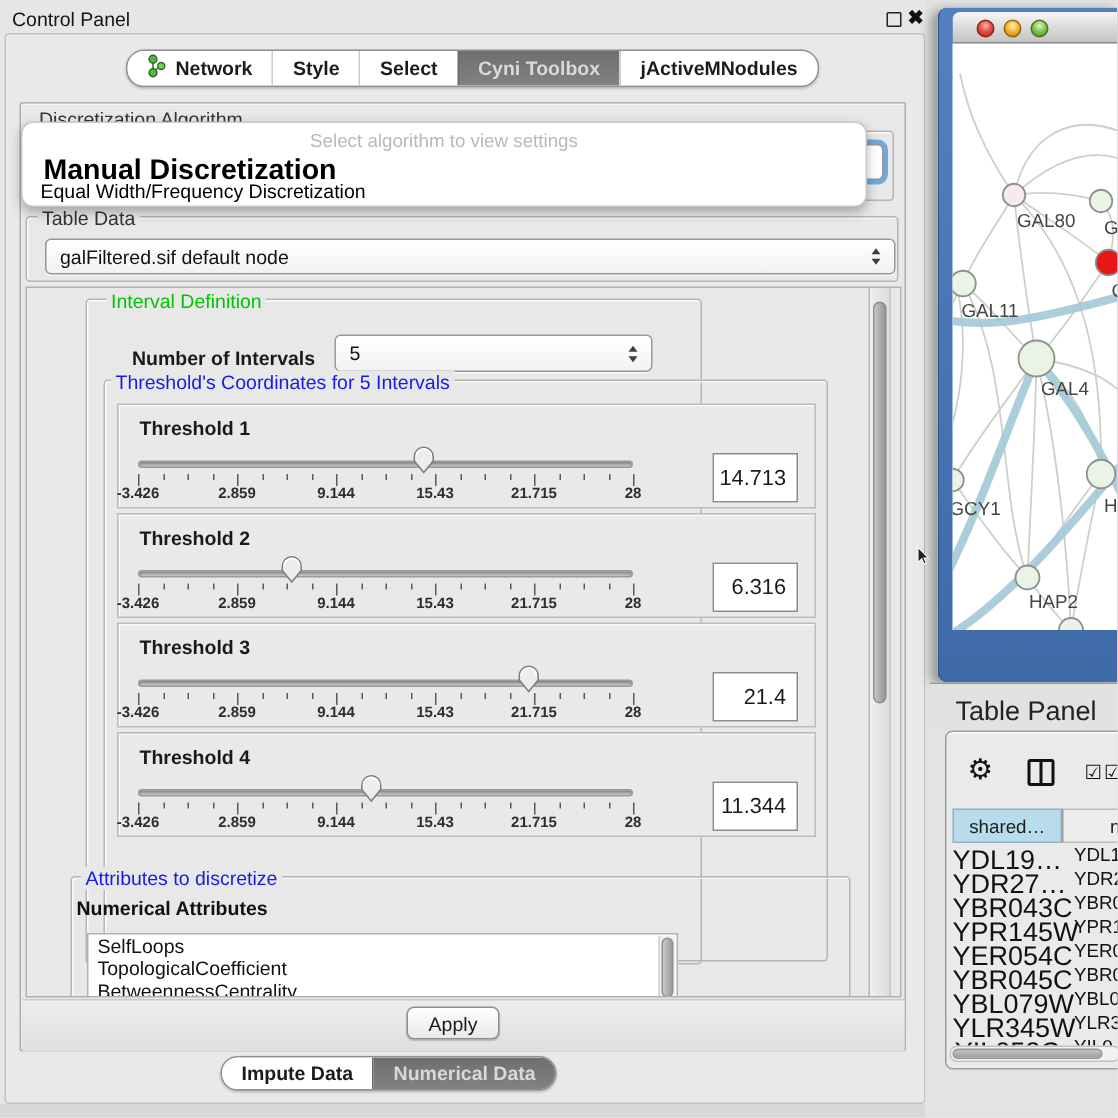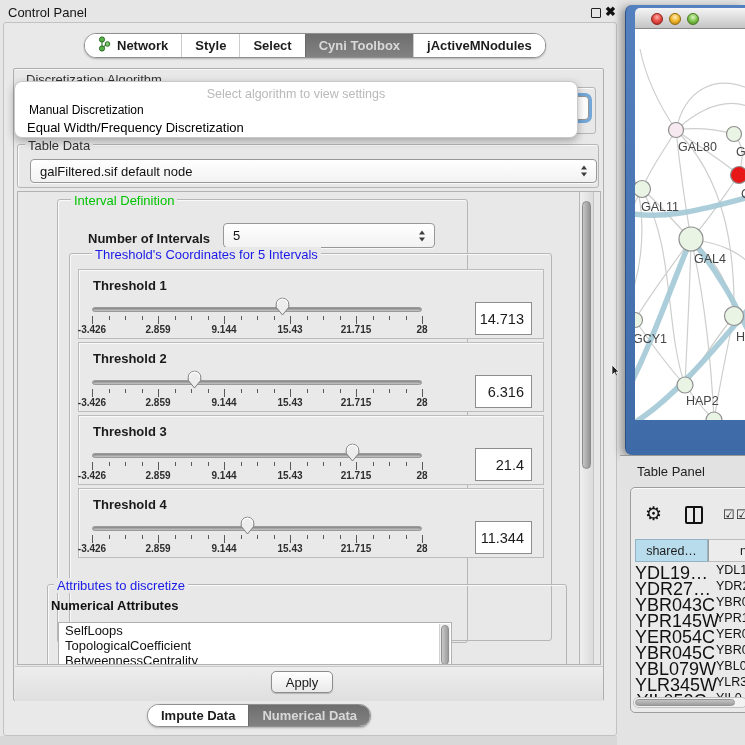--- a/index.html
+++ b/index.html
@@ -32,21 +32,21 @@
   .green { color:#00c400; } .blue { color:#1a1ae8; } .plain { color:#333; }
 
   
   #algo-group { left:6px; top:18px; width:576px; height:47px; }
   #algo-label { left:8px; top:2px; }
   #algo-combo { left:17px; top:27px; width:558px; height:24px; background:#fff; border:1px solid #979797; border-radius:4px; box-shadow:0 0 0 3px #73a7d8; }
 
   
   #algo-popup { left:0px; top:12px; width:564px; height:57px; background:#fff; border:1px solid #c9c9c9; border-radius:8px; box-shadow:0 3px 8px rgba(0,0,0,.3); z-index:40; }
   #algo-popup .hint { position:absolute; left:0; right:0; top:5px; text-align:center; font-size:12.5px; color:#b9b9b9; }
-  #algo-popup .it0 { position:absolute; left:14px; top:21px; font-size:12px; font-weight:normal; color:#000; }
+  #algo-popup .it0 { position:absolute; left:14px; top:21px; font-size:19px; font-weight:bold; color:#000; }
   #algo-popup .it1 { position:absolute; left:12px; top:38px; font-size:13px; color:#000; }
 
   
   #tabledata-group { left:3px; top:75px; width:582px; height:44px; }
   #tabledata-label { left:7px; top:-7px; }
   .combo { position:absolute; background:linear-gradient(#ffffff,#f2f2f2); border:1px solid #989898; border-radius:4px; font-size:13px; color:#111; display:flex; align-items:center; padding-left:9px; box-shadow:0 1px 0 rgba(255,255,255,.7); }
   .spin { position:absolute; right:8px; top:50%; transform:translateY(-50%); width:7px; height:11px; }
   .spin:before, .spin:after { content:""; position:absolute; left:0; border-left:3.5px solid transparent; border-right:3.5px solid transparent; }
   .spin:before { top:0; border-bottom:4.5px solid #3d3d3d; }
   .spin:after { bottom:0; border-top:4.5px solid #3d3d3d; }
@@ -55,21 +55,21 @@
   
   #scrollpane { left:3px; top:122px; width:584px; height:474px; border:1px solid #b2b2b2; overflow:hidden; background:#e8e8e8; }
   #vscroll { left:565px; top:123px; width:15px; height:472px; background:linear-gradient(to right,#efefef,#dcdcdc); border-left:1px solid #b5b5b5; border-right:1px solid #c5c5c5; }
   #vscroll .thumb { position:absolute; left:2px; top:9px; width:9px; height:268px; border-radius:5px; background:linear-gradient(to right,#c6c6c6,#949494); border:1px solid #8b8b8b; }
 
   #interval-group { left:42px; top:129px; width:505px; height:444px; }
   #interval-label { left:13px; top:-7px; }
   #numint-label { position:absolute; left:30px; top:31px; font-size:13px; font-weight:bold; }
   #numint-combo { left:165px; top:23px; width:212px; height:25px; }
   #thr-group { left:53px; top:182px; width:483px; height:388px; }
-  #thr-label { left:4px; top:-7px;margin-left:18px; }
+  #thr-label { left:4px; top:-7px; }
 
   .thr-row { position:absolute; left:8px; width:466px; height:70px; border:1px solid #bcbcbc; background:#e9e9e9; box-shadow:inset 1px 1px 0 rgba(255,255,255,.7); }
   .thr-name { position:absolute; left:14px; top:8px; font-size:13px; font-weight:bold; }
   .track { position:absolute; left:13px; top:37px; width:330px; height:5px; border-radius:3px; background:#c9c9c9; border:1px solid #9a9a9a; box-shadow:inset 0 1.5px 2px rgba(0,0,0,.35); }
   .thumb-sl { position:absolute; top:27px; width:15px; height:19px; }
   .ticks { position:absolute; left:13px; top:46px; width:331px; height:8px; }
   .ticks i { position:absolute; top:0; width:1px; background:#5a5a5a; }
   .ticklabels { position:absolute; left:13px; top:54px; width:331px; height:11px; }
   .ticklabels b { position:absolute; width:60px; text-align:center; font-size:10px; font-weight:bold; color:#2e2e2e; }
   .thr-value { position:absolute; left:396px; top:32px; width:57px; height:33px; background:#fff; border:1px solid #8d8d8d; font-size:14.5px; display:flex; align-items:center; justify-content:flex-end; padding-right:7px; }
@@ -89,21 +89,21 @@
   #right-strip { left:617px; top:0; width:128px; height:745px; background:#e3e3e3; }
   #net-window { left:625px; top:5px; width:120px; height:450px; background:linear-gradient(#5480bf,#3f6aa8); border-radius:7px 0 0 7px; border-left:1px solid #2e5286; box-shadow:-4px 2px 8px rgba(0,0,0,.35); }
   #net-titlebar { position:absolute; left:9px; top:3px; right:0; height:21px; background:linear-gradient(#f5f5f5,#c4c4c4); border-bottom:1px solid #8a8a8a; border-radius:5px 0 0 0; }
   .light { position:absolute; top:4.5px; width:12px; height:12px; border-radius:50%; }
   #light-red { left:16px; background:radial-gradient(circle at 50% 32%, #ffb3ad 0%, #e8504a 45%, #ad241c 100%); border:1px solid #8e221b; }
   #light-yellow { left:34px; background:radial-gradient(circle at 50% 32%, #ffeebb 0%, #efb42a 50%, #b07b10 100%); border:1px solid #8f6a10; }
   #light-green { left:52px; background:radial-gradient(circle at 50% 32%, #dff5c8 0%, #7cc34a 50%, #4b841f 100%); border:1px solid #49761f; }
   #net-canvas { position:absolute; left:9px; top:24px; right:0; height:391px; background:#fff; overflow:hidden; }
 
   #table-band { left:620px; top:455px; width:125px; height:32px; background:#e2e2e2; border-top:1px solid #979797; }
-  #table-band span { position:absolute; left:17px; top:8px; font-size:13px; color:#222; }
+  #table-band span { position:absolute; left:17px; top:8px; font-size:18px; color:#222; }
   #table-window { left:630px; top:487px; width:120px; height:226px; background:#eaeaea; border:1px solid #9d9d9d; border-radius:5px 0 0 5px; box-shadow:inset 0 1px 0 #fbfbfb; overflow:hidden; }
   #tp-gear { position:absolute; left:14px; top:15px; font-size:19px; color:#111; line-height:22px; }
   #tp-split { position:absolute; left:54px; top:18px; width:18px; height:18px; border:2px solid #111; border-radius:2px; }
   #tp-split:before { content:""; position:absolute; left:6px; top:0; width:2px; height:14px; background:#111; }
   .tp-check { position:absolute; top:19px; font-size:13px; color:#111; }
   #tp-check1 { left:92px; } #tp-check2 { left:105px; }
   .th { position:absolute; top:51px; height:23px; display:flex; align-items:center; justify-content:center; font-size:12.5px; color:#1c1c1c; }
   #th1 { left:4px; width:73px; background:#b9dcec; border:1px solid #93b3c2; }
   #th2 { left:77px; width:100px; background:#ececec; border:1px solid #bdbdbd; border-left:1px solid #9d9d9d; justify-content:flex-start; padding-left:31px; }
   #tp-rows { position:absolute; left:4px; top:75px; width:116px; height:134px; overflow:hidden; }

